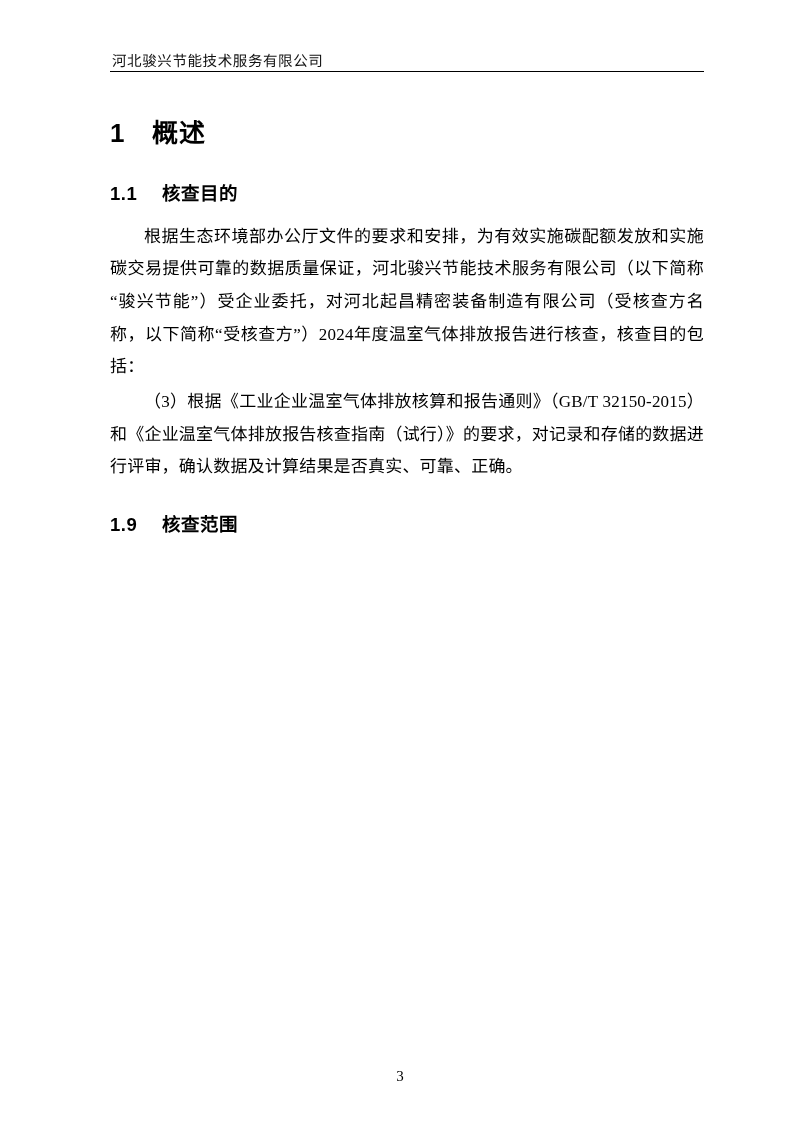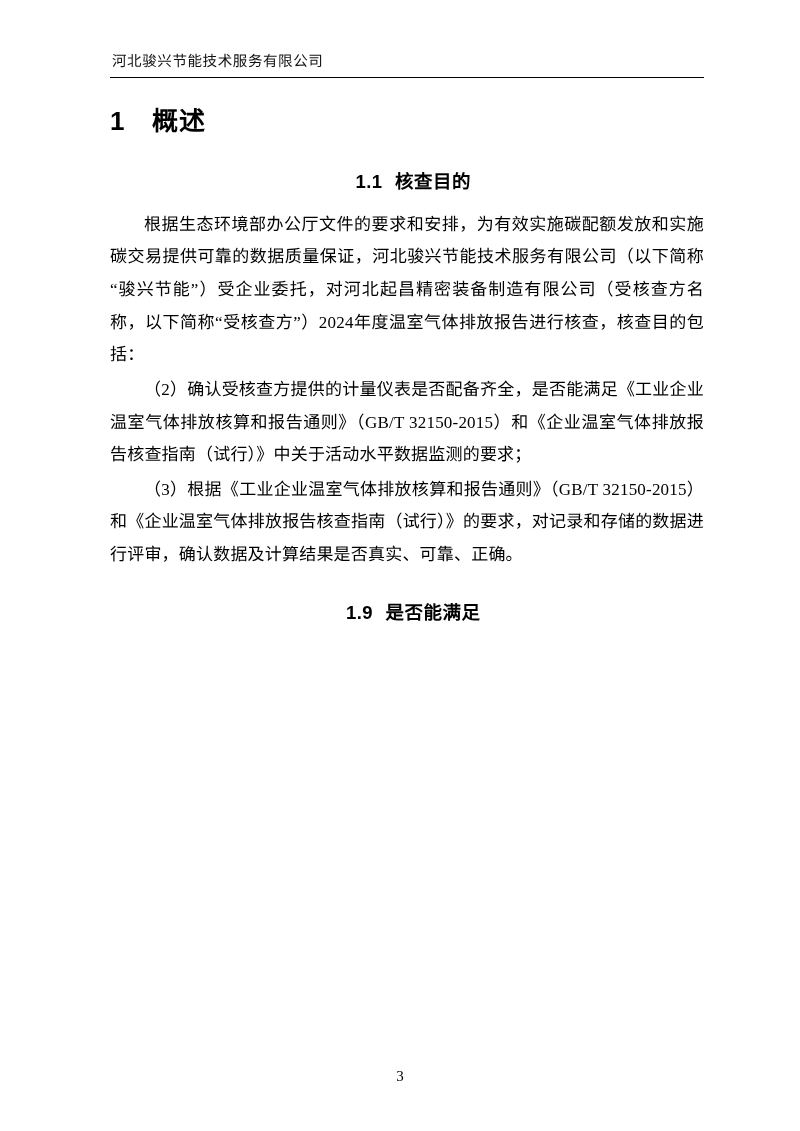--- a/index.html
+++ b/index.html
@@ -18,23 +18,22 @@
   }
   .page {
     box-sizing: border-box;
     width: 800px;
     height: 1131px;
     padding: 52px 96px 40px 110px;
     position: relative;
   }
   
   .header {
-    padding-bottom: 6px;
     border-bottom: 1.5px solid #000;
-    margin-bottom: 22px;
+    margin-bottom: 40px;
   }
   .header-text {
     font-size: 14.5px;
     letter-spacing: 0.6px;
     color: #111;
     line-height: 1.3;
     padding-left: 2px;
   }
   
   h1.chapter {
@@ -47,21 +46,20 @@
   h1.chapter .num {
     display: inline-block;
     min-width: 42px;
   }
   h2.section {
     font-family: "Liberation Sans", "DejaVu Sans", sans-serif;
     font-size: 18.5px;
     font-weight: bold;
     margin: 26px 0 16px 0;
     letter-spacing: 0.5px;
-    text-align: center;
   }
   h2.section .num {
     display: inline-block;
     min-width: 52px;
   }
   
   p.body {
     font-size: 17px;
     line-height: 1.92;
     margin: 0 0 2px 0;
@@ -94,25 +92,24 @@
 
   <h1 class="chapter">
     <span class="num">1</span><span>概述</span>
   </h1>
 
   <h2 class="section">
     <span class="num">1.1</span><span>核查目的</span>
   </h2>
 
   <p class="body indent">根据生态环境部办公厅文件的要求和安排，为有效实施碳配额发放和实施碳交易提供可靠的数据质量保证，河北骏兴节能技术服务有限公司（以下简称“骏兴节能”）受企业委托，对河北起昌精密装备制造有限公司（受核查方名称，以下简称“受核查方”）2024年度温室气体排放报告进行核查，核查目的包括：</p>
-  <p class="body indent">（2）确认受核查方提供的计量仪表是否配备齐全，是否能满足《工业企业温室气体排放核算和报告通则》（GB/T 32150-2015）和《企业温室气体排放报告核查指南（试行）》中关于活动水平数据监测的要求；</p>
   <p class="body indent">（3）根据《工业企业温室气体排放核算和报告通则》（GB/T 32150-2015）和《企业温室气体排放报告核查指南（试行）》的要求，对记录和存储的数据进行评审，确认数据及计算结果是否真实、可靠、正确。</p>
 
   <h2 class="section">
-    <span class="num">1.9</span><span>是否能满足</span>
+    <span class="num">1.9</span><span>核查范围</span>
   </h2>
 
 
   <div class="footer">
     <span>3</span>
   </div>
 
 </div>
 
 </body></html>

